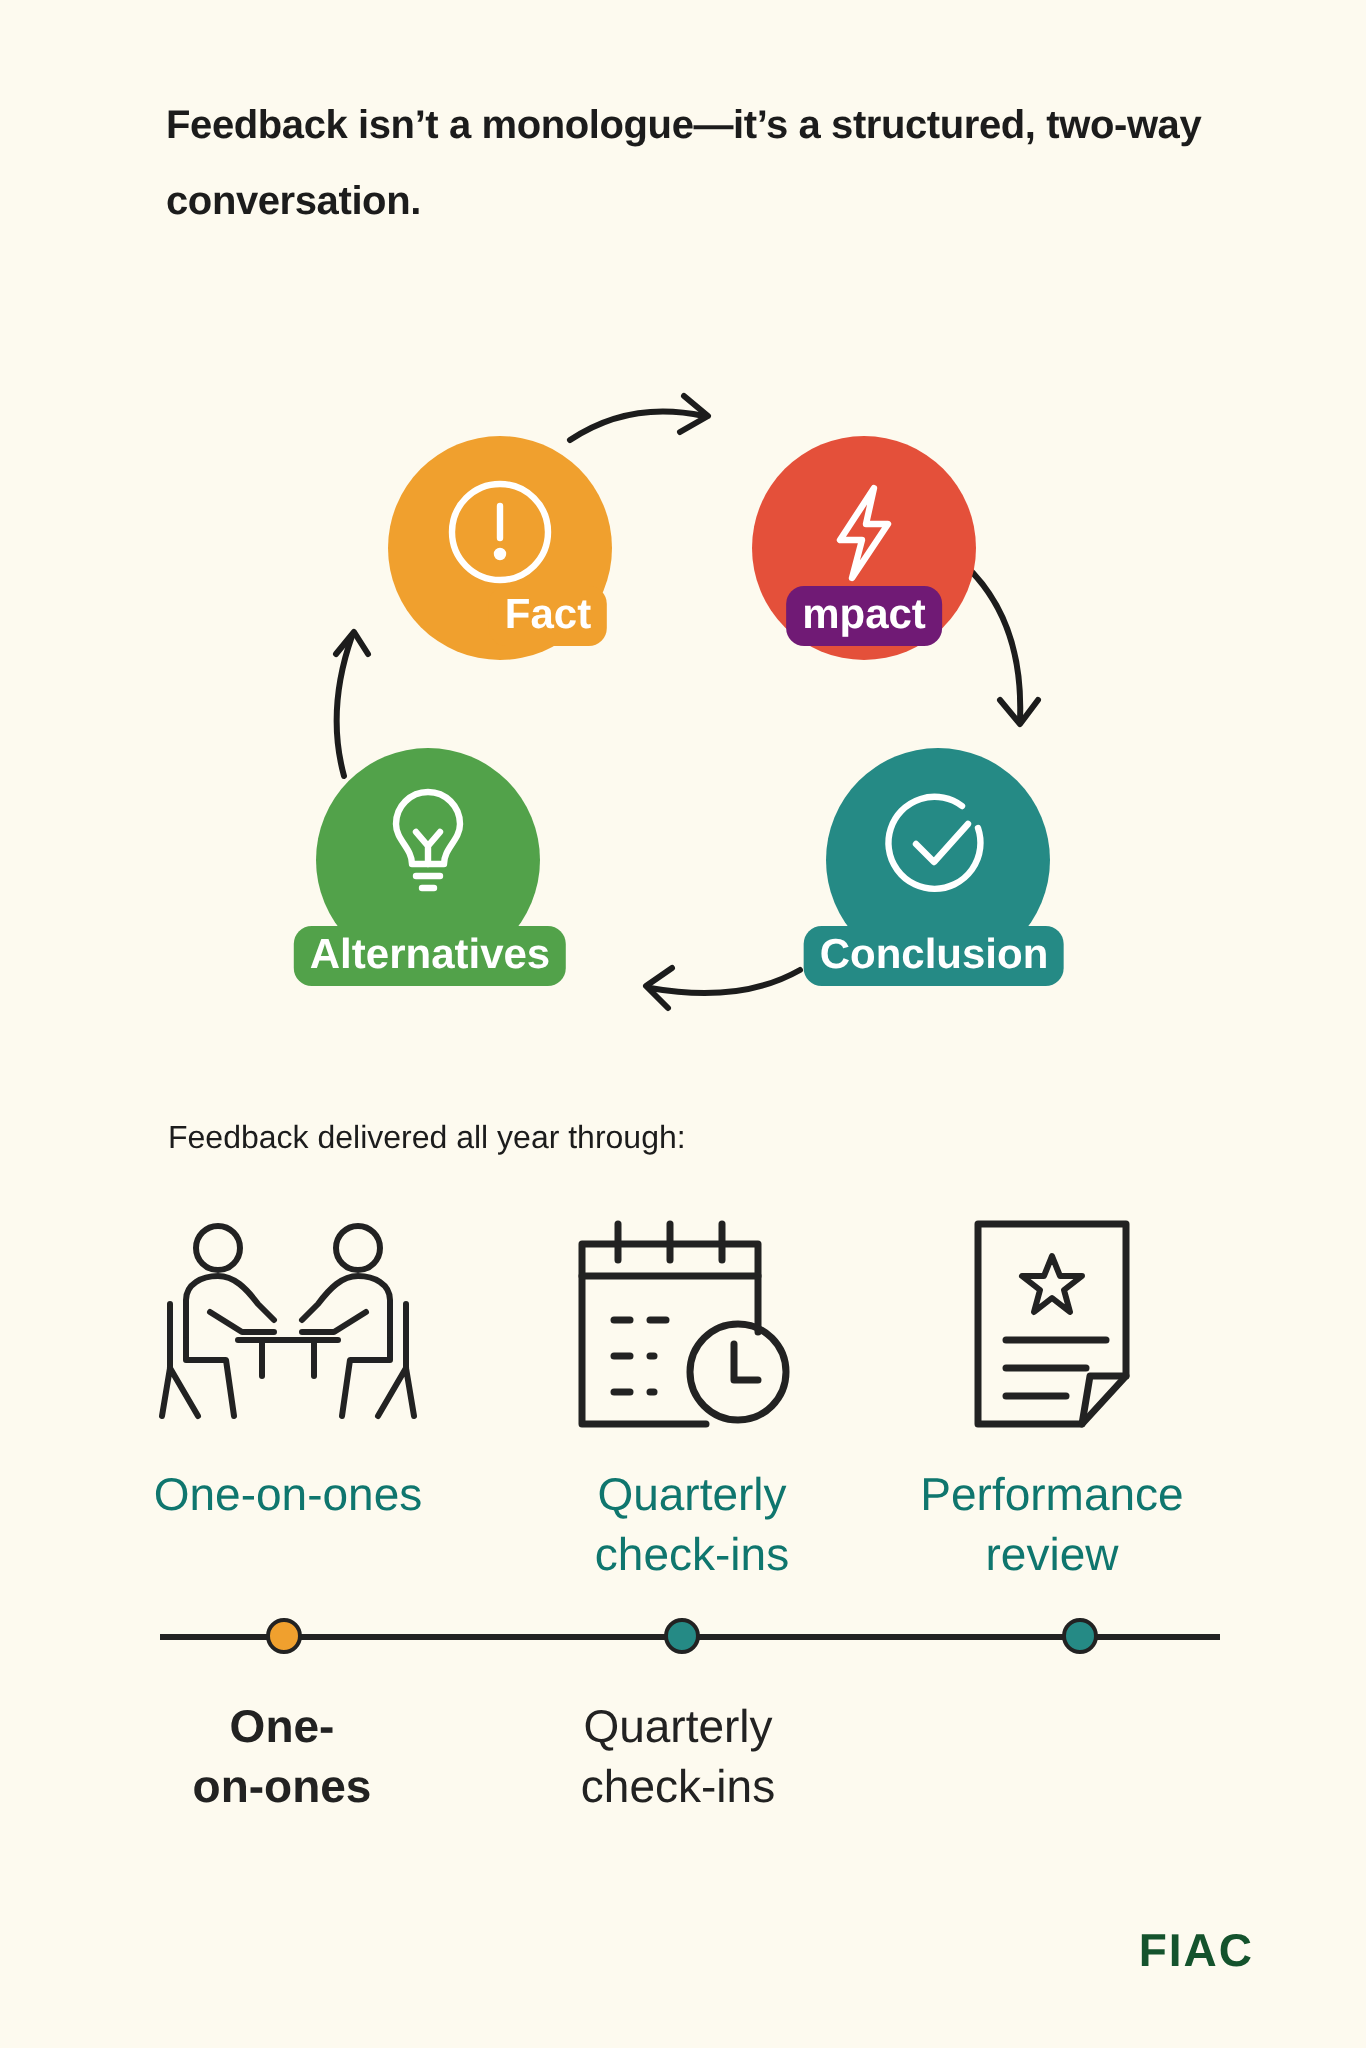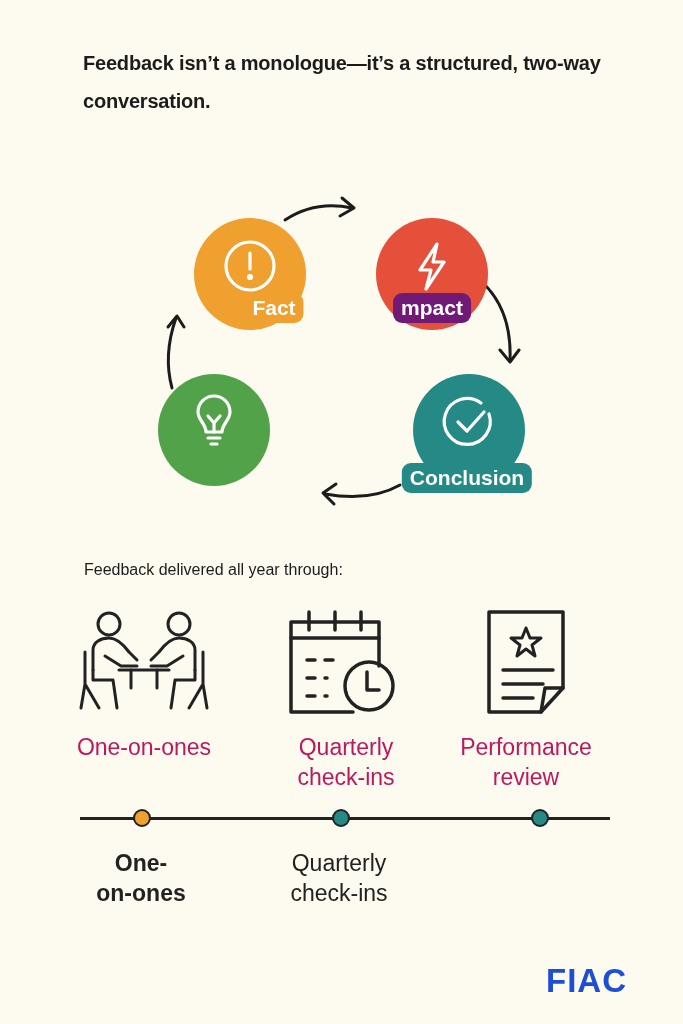--- a/index.html
+++ b/index.html
@@ -5,26 +5,26 @@
   html,body{margin:0;padding:0;}
   body{width:683px;height:1024px;background:#fdfaef;position:relative;overflow:hidden;font-family:"Liberation Sans","DejaVu Sans",sans-serif;color:#1f1f1f;}
   .title{position:absolute;left:83px;top:44px;width:560px;font-size:20px;line-height:38px;font-weight:bold;letter-spacing:-0.2px;color:#1c1c1c;margin:0;}
   .cycle{position:absolute;left:0;top:190px;width:683px;height:330px;}
   .node{position:absolute;width:112px;height:112px;border-radius:50%;}
   .node svg.ico{position:absolute;left:26px;top:18px;width:60px;height:60px;}
   .pill{position:absolute;color:#fff;font-weight:bold;font-size:21px;line-height:30px;height:30px;padding:0 8px;border-radius:9px;white-space:nowrap;transform:translateX(-50%);}
   .subtitle{position:absolute;left:68px;top:545px;font-size:16px;font-weight:normal;color:#1c1c1c;margin:16px;text-align:right;}
   .chan{position:absolute;top:608px;width:200px;text-align:center;}
   .chan svg{display:block;margin:0 auto;}
-  .chan .lbl{font-size:23px;line-height:30px;color:#be185d;margin-top:14px;}
+  .chan .lbl{font-size:23px;line-height:30px;color:#0f766e;margin-top:14px;}
   .timeline{position:absolute;left:80px;top:808px;width:530px;height:20px;}
   .tl-line{position:absolute;left:0;top:9px;width:530px;height:3px;background:#222;}
   .tl-dot{position:absolute;top:1px;width:14px;height:14px;border-radius:50%;border:2.5px solid #222;}
   .tl-lbl{position:absolute;top:848px;font-size:23px;line-height:30px;text-align:center;color:#222;transform:translateX(-50%);}
-  .brand{position:absolute;right:56px;top:962px;font-size:33px;font-weight:bold;color:#1d4ed8;letter-spacing:1px;}
+  .brand{position:absolute;right:56px;top:962px;font-size:23px;font-weight:bold;color:#14532d;letter-spacing:1px;}
 </style>
 </head>
 <body>
 
 <h1 class="title">Feedback isn’t a monologue—it’s a structured, two-way conversation.</h1>
 
 <div class="cycle">
 
   <svg width="683" height="330" style="position:absolute;left:0;top:0;" fill="none" stroke="#1c1c1c" stroke-width="3" stroke-linecap="round" stroke-linejoin="round">
 
@@ -66,20 +66,21 @@
   <div class="pill" style="left:467px;top:273px;background:#258a85;">Conclusion</div>
 
   <div class="node" style="left:158px;top:184px;background:#52a24a;">
     <svg class="ico" viewBox="0 0 60 60" fill="none" stroke="#fff" stroke-width="3.2" stroke-linecap="round" stroke-linejoin="round">
       <path d="M22 40 C22 32 14 28 14 20 A16 16 0 0 1 46 20 C46 28 38 32 38 40 Z"></path>
       <path d="M24 24 L30 31 L36 24 M30 31 L30 40"></path>
       <line x1="24" y1="46" x2="36" y2="46"></line>
       <line x1="27" y1="52" x2="33" y2="52"></line>
     </svg>
   </div>
+  <div class="pill" style="left:215px;top:273px;background:#52a24a;">Alternatives</div>
 </div>
 
 <h2 class="subtitle">Feedback delivered all year through:</h2>
 
 <div class="chan" style="left:44px;">
   <svg width="130" height="110" viewBox="0 0 130 110" fill="none" stroke="#222" stroke-width="3" stroke-linecap="round" stroke-linejoin="round">
     <circle cx="30" cy="16" r="11"></circle>
     <circle cx="100" cy="16" r="11"></circle>
     <path d="M14 62 L14 42 C14 34 22 30 30 30 C38 30 44 36 50 44 L58 52"></path>
     <path d="M116 62 L116 42 C116 34 108 30 100 30 C92 30 86 36 80 44 L72 52"></path>

